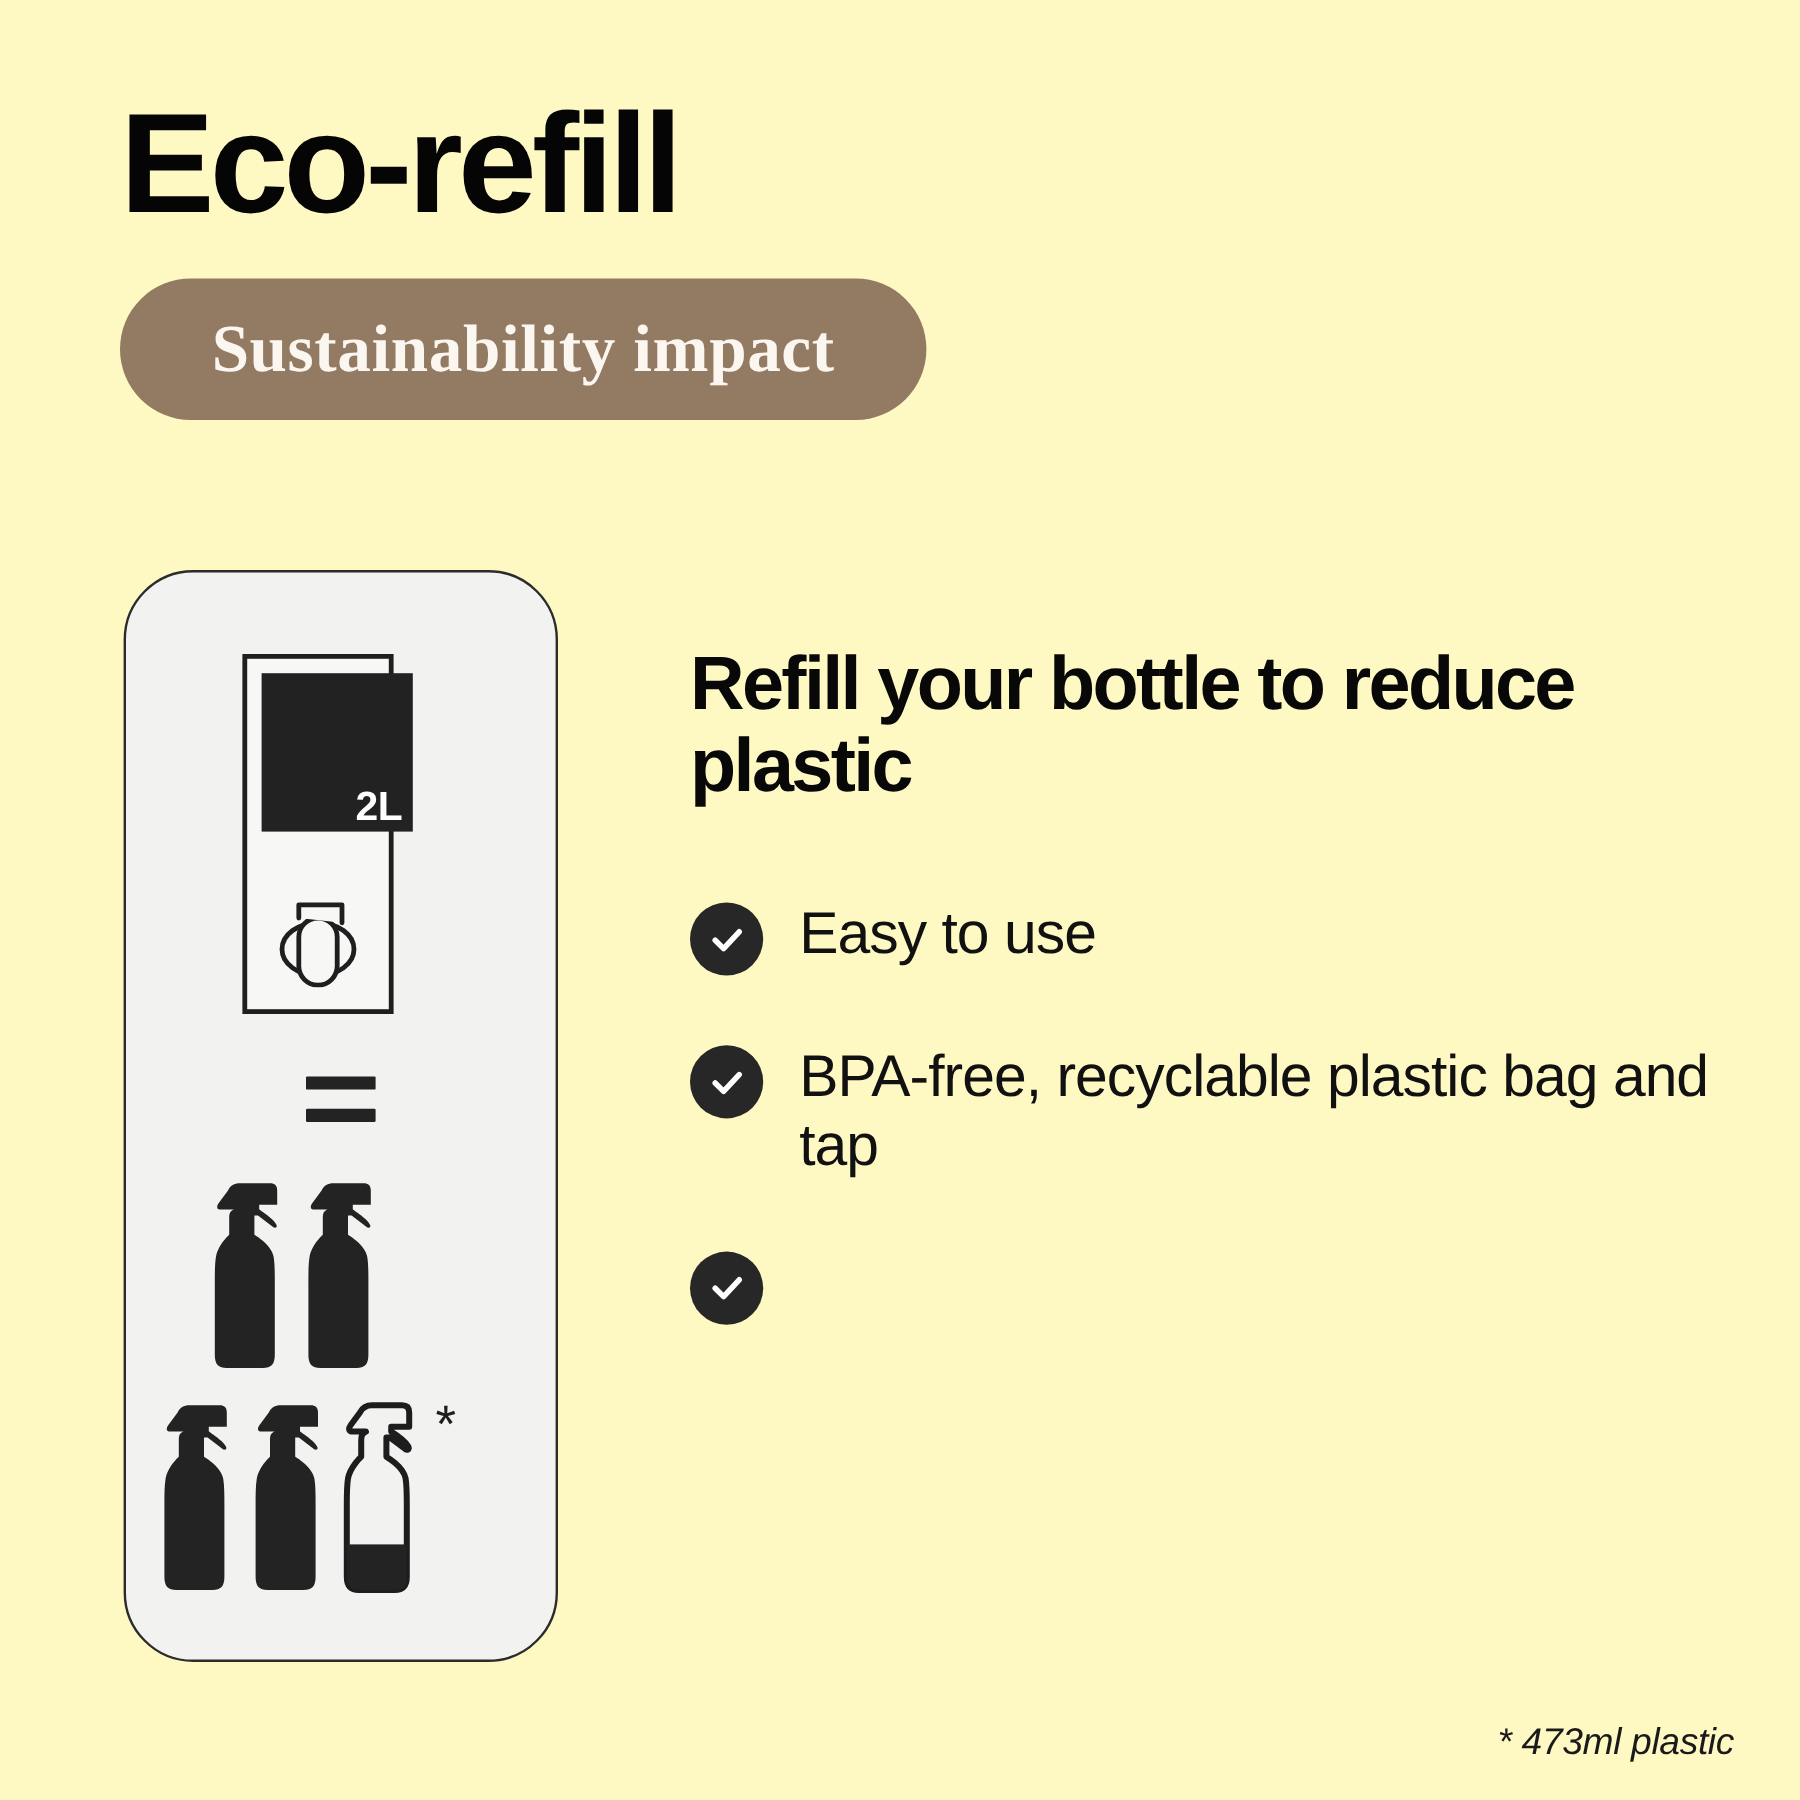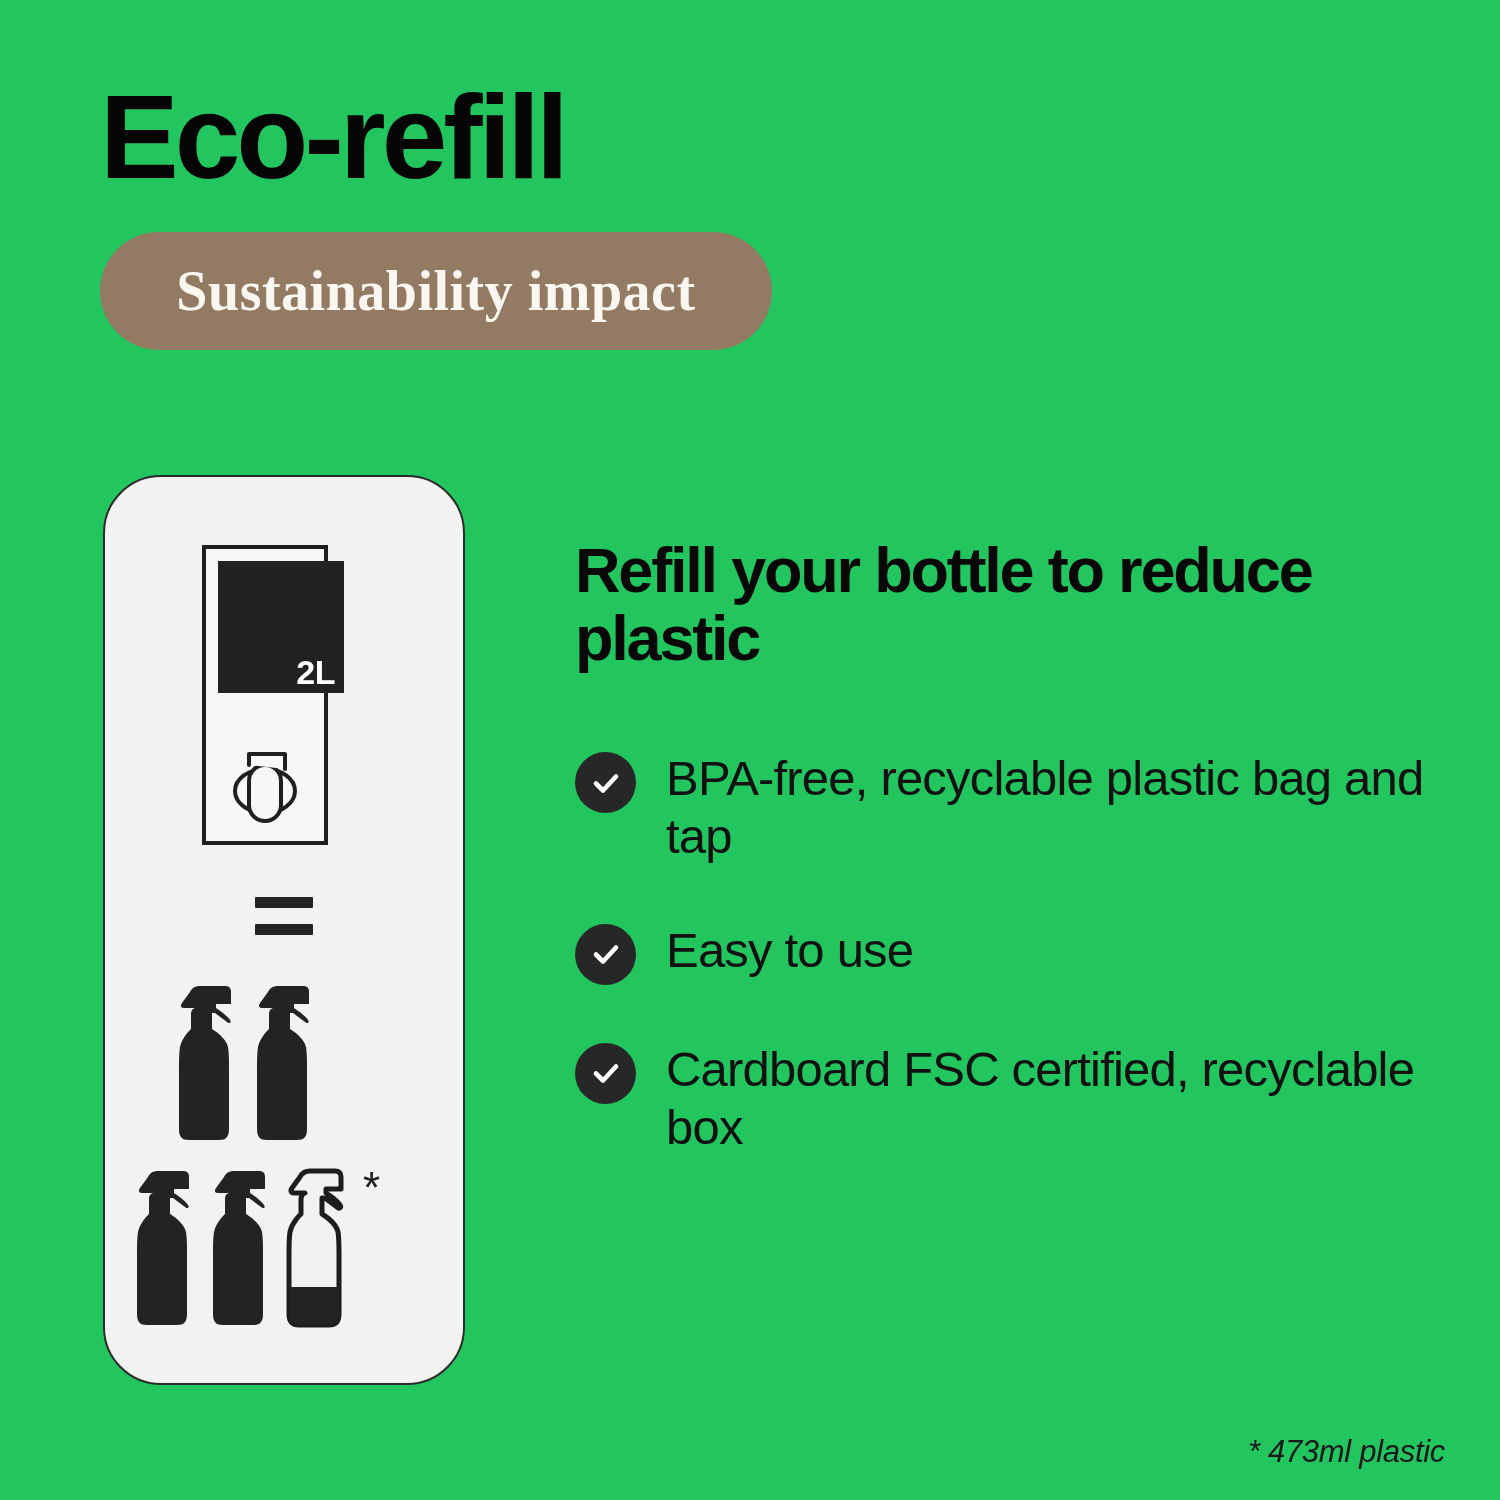--- a/index.html
+++ b/index.html
@@ -11,21 +11,21 @@
     height: 1500px;
     background: #f2f2f1;
     font-family: "Liberation Sans", sans-serif;
     overflow: hidden;
   }
 
   .page {
     position: relative;
     width: 1500px;
     height: 1500px;
-    background: #22c55e;
+    background: #fef9c3;
   }
 
   
   .eyebrow-title {
     position: absolute;
     left: 100px;
     top: 78px;
     font-size: 118px;
     line-height: 1;
     font-weight: 700;
@@ -270,42 +270,41 @@
         <rect x="0" y="125" width="66" height="43" fill="#232323" clip-path="url(#bottleClip)"></rect>
       </svg>
       <span class="footnote-asterisk">*</span>
     </div>
   </div>
 
   <div class="content-col">
     <h2 class="headline">Refill your bottle to reduce plastic</h2>
 
     <ul class="feature-list">
+      <li class="feature-item">
+        <span class="check-badge">
+          <svg width="34" height="34" viewBox="0 0 34 34" aria-hidden="true">
+            <path d="M7 17.5 L14 24.5 L27 10.5" fill="none" stroke="#ffffff" stroke-width="4.6" stroke-linecap="round" stroke-linejoin="round"></path>
+          </svg>
+        </span>
+        <span class="feature-text">Easy to use</span>
+      </li>
       <li class="feature-item">
         <span class="check-badge">
           <svg width="34" height="34" viewBox="0 0 34 34" aria-hidden="true">
             <path d="M7 17.5 L14 24.5 L27 10.5" fill="none" stroke="#ffffff" stroke-width="4.6" stroke-linecap="round" stroke-linejoin="round"></path>
           </svg>
         </span>
         <span class="feature-text">BPA-free, recyclable plastic bag and tap</span>
       </li>
       <li class="feature-item">
         <span class="check-badge">
           <svg width="34" height="34" viewBox="0 0 34 34" aria-hidden="true">
             <path d="M7 17.5 L14 24.5 L27 10.5" fill="none" stroke="#ffffff" stroke-width="4.6" stroke-linecap="round" stroke-linejoin="round"></path>
           </svg>
         </span>
-        <span class="feature-text">Easy to use</span>
-      </li>
-      <li class="feature-item">
-        <span class="check-badge">
-          <svg width="34" height="34" viewBox="0 0 34 34" aria-hidden="true">
-            <path d="M7 17.5 L14 24.5 L27 10.5" fill="none" stroke="#ffffff" stroke-width="4.6" stroke-linecap="round" stroke-linejoin="round"></path>
-          </svg>
-        </span>
-        <span class="feature-text">Cardboard FSC certified, recyclable box</span>
       </li>
     </ul>
   </div>
 
   <div class="footnote">* 473ml plastic</div>
 
 </div>
 
 </body></html>

